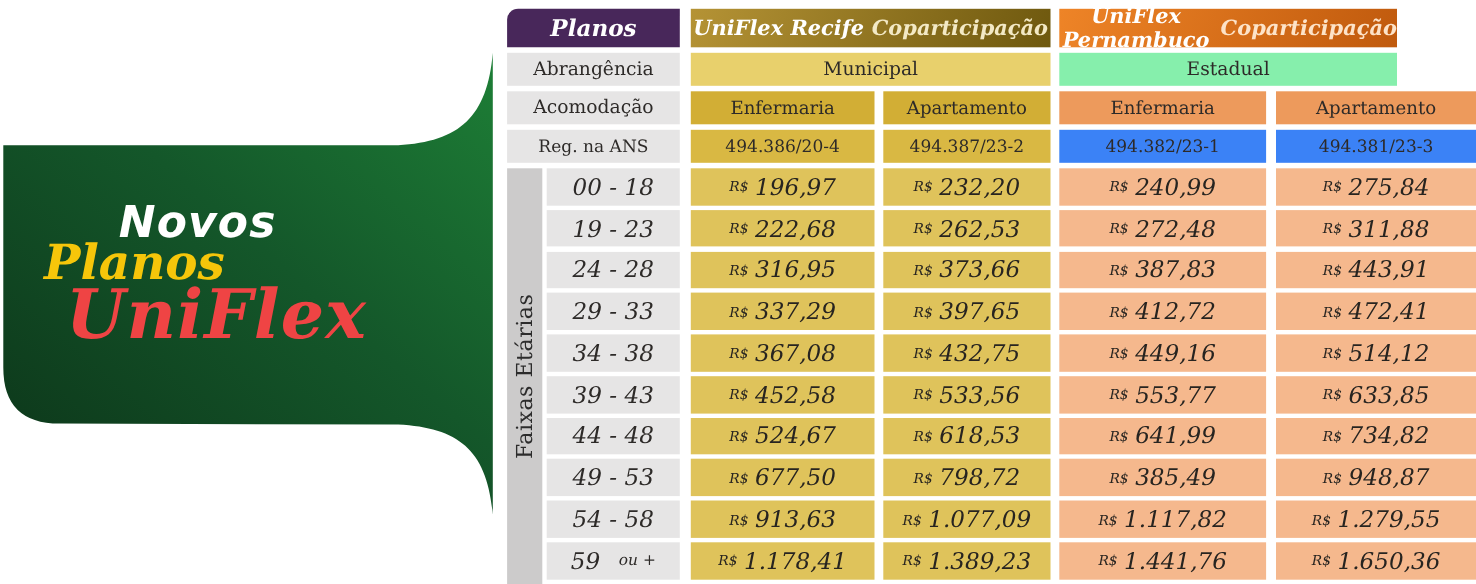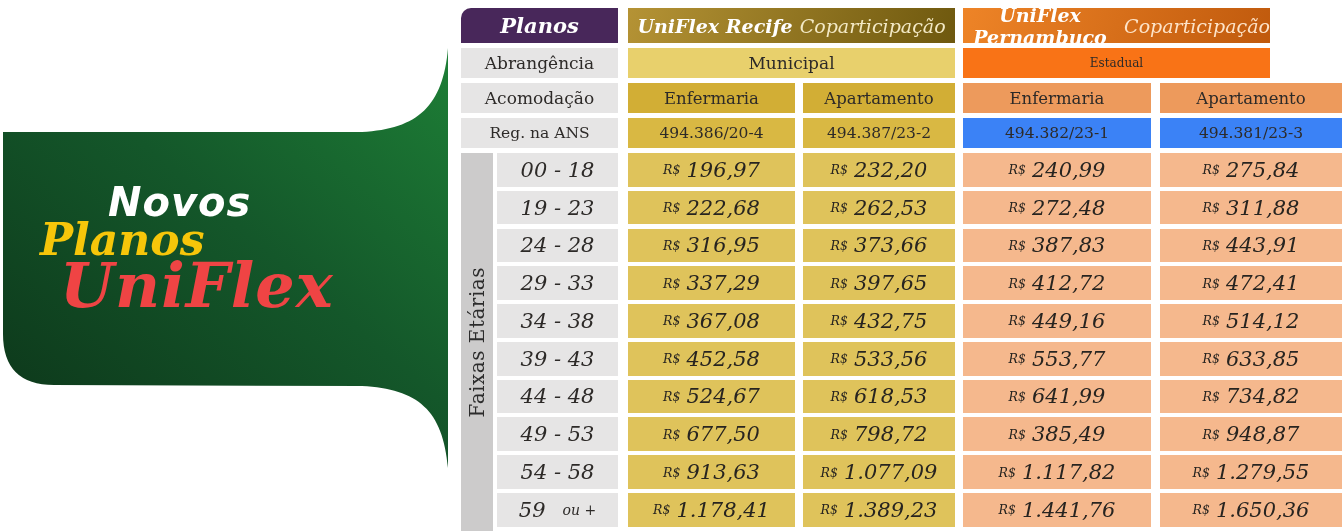--- a/index.html
+++ b/index.html
@@ -30,31 +30,31 @@
   .c-g1{width:167px;margin-right:8px}
   .c-g2{width:152px;margin-right:8px}
   .c-o1{width:188px;margin-right:9px}
   .c-o2{width:182px}
 
   
   .planos-h{background:#48275a;border-radius:10px 0 0 0;color:#fff;
             font:italic 700 21px "DejaVu Serif",serif}
   .gh{color:#fff;font-style:italic;font-size:19px}
   .gh .nm{font-weight:700}
-  .gh .sfx{font-weight:400;margin-left:7px}
+  .gh .sfx{font-weight:700;margin-left:7px}
   .gh.gold{background:linear-gradient(110deg,#b59335 0%,#6e580e 100%)}
   .gh.gold .sfx{color:#f3e9c5}
   .gh.org{background:linear-gradient(110deg,#ee8427 0%,#c05a0d 100%)}
   .gh.org .sfx{color:#fde3c8}
 
   
   .lbl{background:#e6e5e5;font-size:17px}
   .sm{font-size:15.5px}
   .bg-municipal{background:#e8d06c;font-size:17px}
-  .bg-estadual{background:#f97316;font-size:12px}
+  .bg-estadual{background:#86efac;font-size:17px}
   .bg-gold-sub{background:#d2ae35;font-size:16.5px}
   .bg-org-sub{background:#ed9a5c;font-size:16.5px}
   .bg-gold-reg{background:#d9b843;font-size:15.5px}
   .bg-org-reg{background:#3b82f6;font-size:15.5px}
   .bg-gold-price{background:#dfc35b}
   .bg-org-price{background:#f5b88d}
 
   
   .ages{display:flex}
   .strip{width:32px;margin-right:4px;background:#cccbcb;display:flex;align-items:center;justify-content:center}

